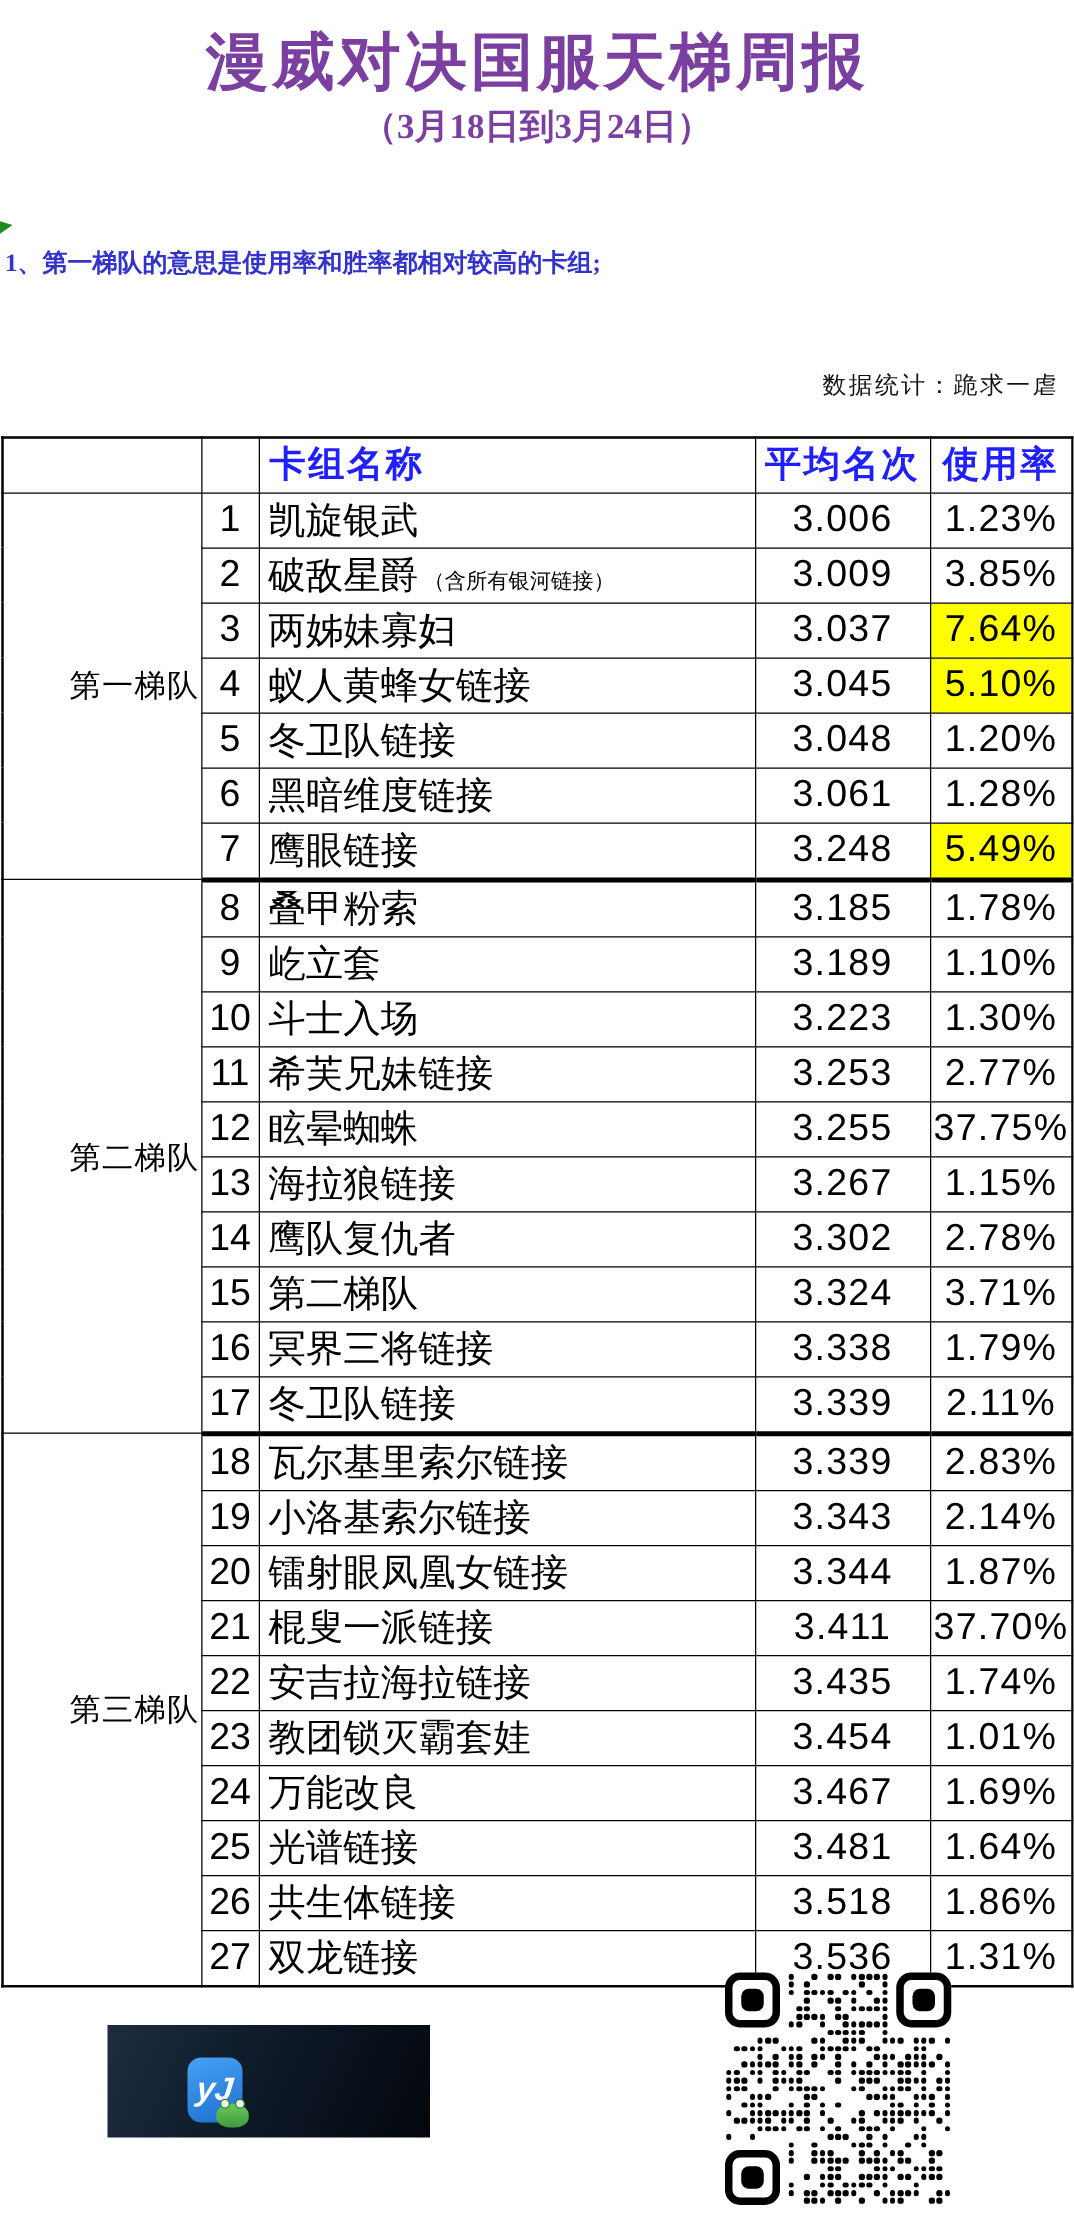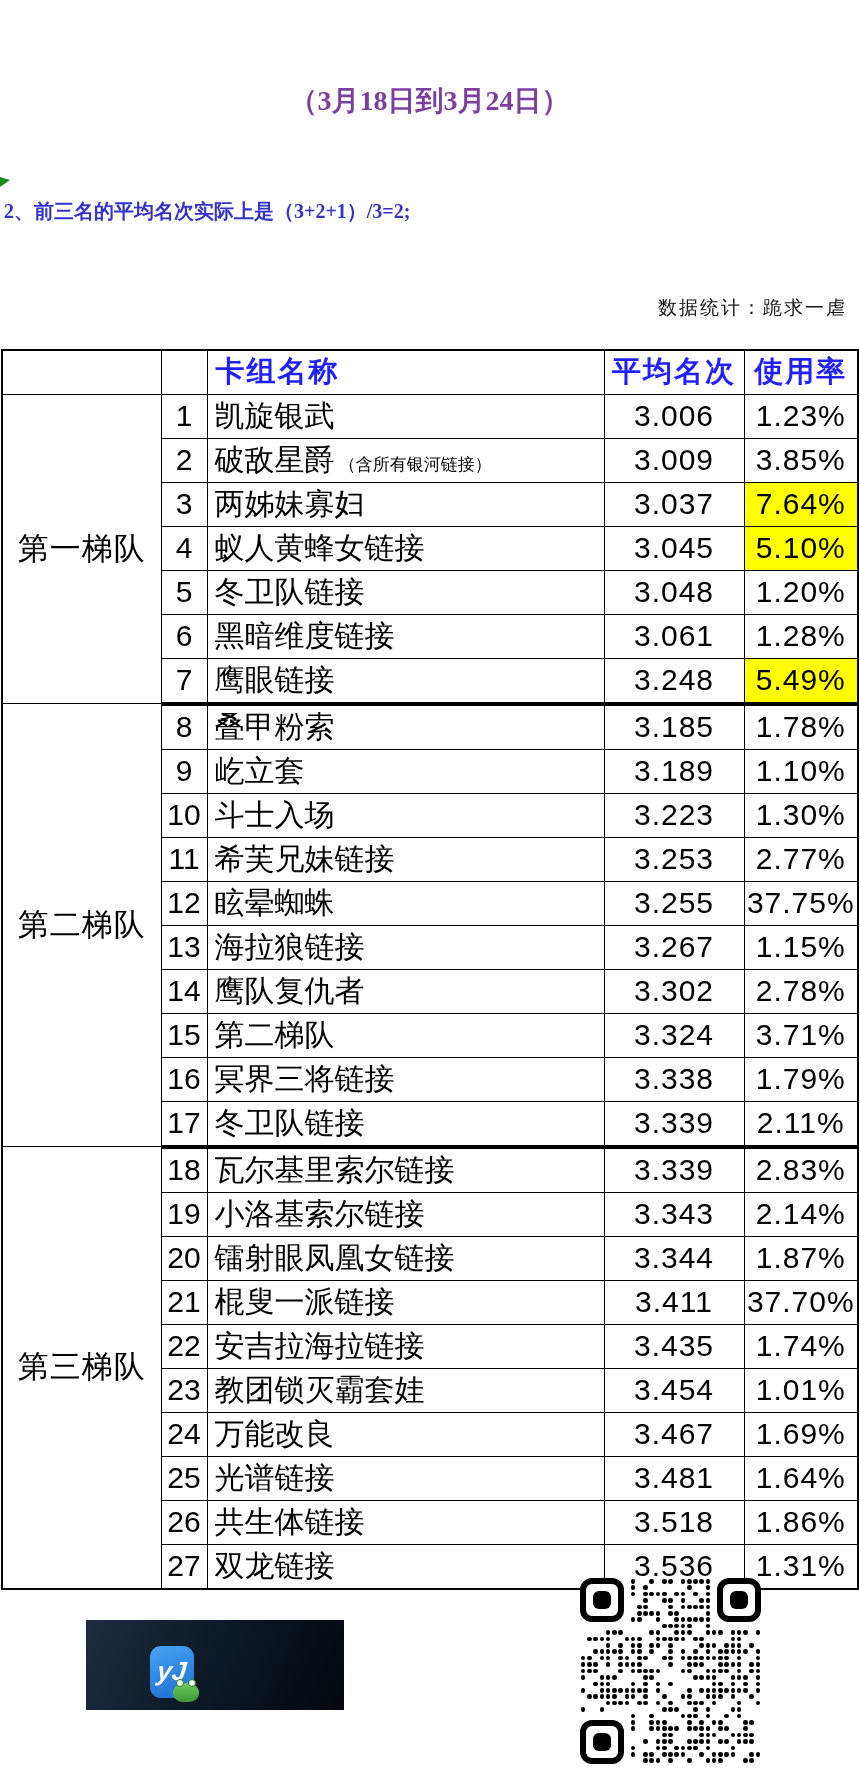--- a/index.html
+++ b/index.html
@@ -43,21 +43,21 @@
     border-collapse:collapse; table-layout:fixed;
     border:2px solid #000;
   }
   table.ladder th, table.ladder td { border:1px solid #000; overflow:hidden; }
   table.ladder thead tr { height:44px; }
   table.ladder tbody tr { height:42px; }
   th.h-name { text-align:left; padding-left:8px; }
   table.ladder th {
     color:var(--header_blue); font-weight:bold; font-size:29px; letter-spacing:2px;
   }
-  td.c-tier { text-align:center; font-size:31px; letter-spacing:1px; }
+  td.c-tier { text-align:right; font-size:25px; letter-spacing:1px; }
   td.c-rank { text-align:center; font-size:30px; }
   td.c-name { text-align:left; padding-left:7px; font-size:30px; white-space:nowrap; }
   .deck-note { font-size:17px; }
   td.c-avg  { text-align:center; font-size:30px; letter-spacing:1px; }
   td.c-usage{ text-align:center; font-size:30px; letter-spacing:1px; }
   td.c-usage.hl { background:var(--highlight_yellow); }
   tr.tier-sep > td { border-bottom:4px solid #000; }
   td.tier-sep-cell { border-bottom:4px solid #000; }
 
   
@@ -100,26 +100,27 @@
   .qr-finder.tl { left:0; top:0; }
   .qr-finder.tr { left:137px; top:0; }
   .qr-finder.bl { left:0; top:142px; }
   .qr-dot { position:absolute; width:4.6px; height:4.6px; background:#000; border-radius:50%; }
 </style>
 </head>
 <body>
 
 <div class="page">
 
+  <div class="page-title serif-txt">漫威对决国服天梯周报</div>
   <div class="page-subtitle serif-txt">（3月18日到3月24日）</div>
 
   <div class="green-tick"></div>
 
   <div class="notes serif-txt">
-    <div>2、前三名的平均名次实际上是（3+2+1）/3=2;</div>
+    <div>1、第一梯队的意思是使用率和胜率都相对较高的卡组;</div>
   </div>
 
   <div class="attribution serif-txt">数据统计：跪求一虐</div>
 
   <table class="ladder">
     <colgroup>
       <col style="width:159px">
         <col style="width:46px">
         <col style="width:397px">
         <col style="width:140px">

